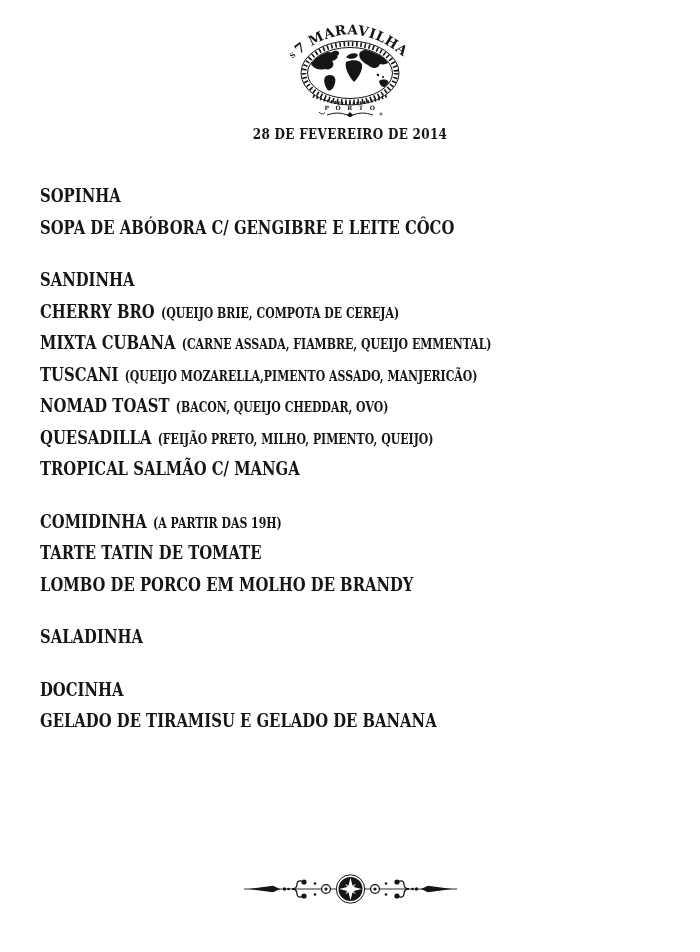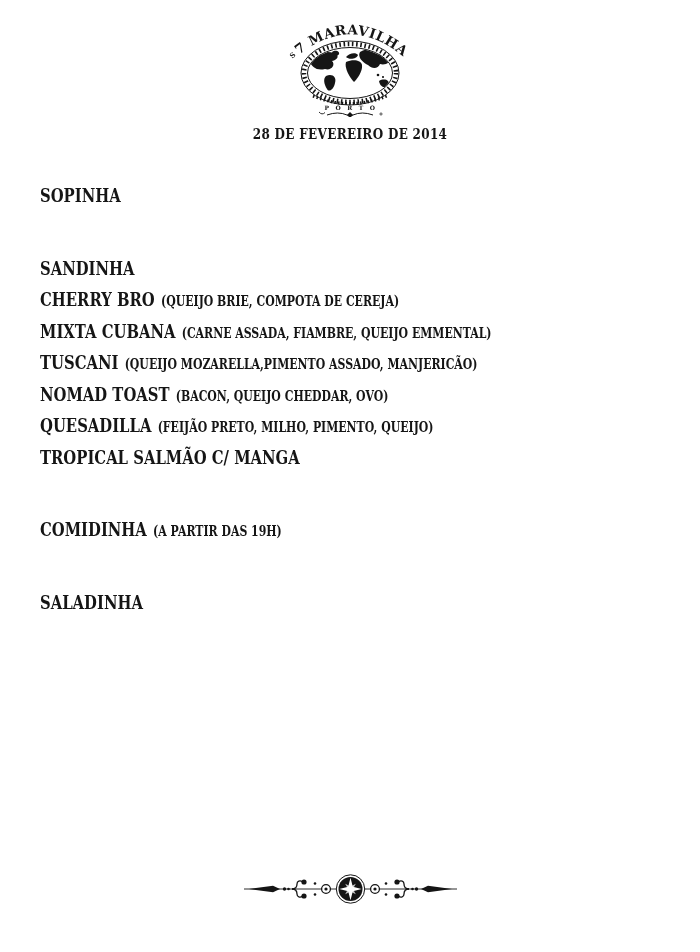--- a/index.html
+++ b/index.html
@@ -32,21 +32,21 @@
     letter-spacing: 0.4px;
     transform: scaleX(0.80);
     transform-origin: 50% 50%;
     white-space: nowrap;
   }
   
   .menu {
     margin: 37px 0 0 40px;
   }
   .menu-section + .menu-section {
-    margin-top: 41px;
+    margin-top: 21px;
   }
   .line {
     height: 31.5px;
     line-height: 31.5px;
     white-space: nowrap;
     transform: scaleX(0.78);
     transform-origin: 0 50%;
   }
   .nm {
     font-size: 19px;
@@ -118,20 +118,26 @@
     </div>
 
     <div class="date-line">28 DE FEVEREIRO DE 2014</div>
   </header>
 
   <main class="menu">
   <section class="menu-section">
     <div class="line header-line">
       <span class="nm">SOPINHA</span>
     </div>
+    <div class="items">
+
+    <div class="line item">
+        <span class="nm">SOPA DE ABÓBORA C/ GENGIBRE E LEITE CÔCO</span>
+      </div>
+        </div>
   </section>
 
   <section class="menu-section">
     <div class="line header-line">
       <span class="nm">SANDINHA</span>
     </div>
     <div class="items">
 
     <div class="line item">
         <span class="nm">CHERRY BRO</span><span class="dt">(QUEIJO BRIE, COMPOTA DE CEREJA)</span>
@@ -151,28 +157,48 @@
           <div class="line item">
         <span class="nm">TROPICAL SALMÃO C/ MANGA</span>
       </div>
         </div>
   </section>
 
   <section class="menu-section">
     <div class="line header-line">
       <span class="nm">COMIDINHA</span><span class="dt">(A PARTIR DAS 19H)</span>
     </div>
+    <div class="items">
+
+    <div class="line item">
+        <span class="nm">TARTE TATIN DE TOMATE</span>
+      </div>
+          <div class="line item">
+        <span class="nm">LOMBO DE PORCO EM MOLHO DE BRANDY</span>
+      </div>
+        </div>
   </section>
 
   <section class="menu-section">
     <div class="line header-line">
       <span class="nm">SALADINHA</span>
     </div>
   </section>
 
+  <section class="menu-section">
+    <div class="line header-line">
+      <span class="nm">DOCINHA</span>
+    </div>
+    <div class="items">
+
+    <div class="line item">
+        <span class="nm">GELADO DE TIRAMISU E GELADO DE BANANA</span>
+      </div>
+        </div>
+  </section>
 </main>
 
   <footer class="footer">
     <svg width="215" height="42" viewBox="0 0 215 42" fill="none">
       <line x1="1" y1="21" x2="214" y2="21" stroke="#151515" stroke-width="0.9"></line>
       <g id="halfL">
         <polygon points="6,21 30,17.8 37,21 30,24.2" fill="#151515"></polygon>
         <circle cx="41.5" cy="21" r="1.7" fill="#151515"></circle>
         <circle cx="45.5" cy="21" r="1.3" fill="#151515"></circle>
         <path d="M 49,21 C 53,21 54,18.5 54,16 C 54,13 57,12 59.5,13.8" stroke="#151515" stroke-width="1.3" fill="none"></path>

